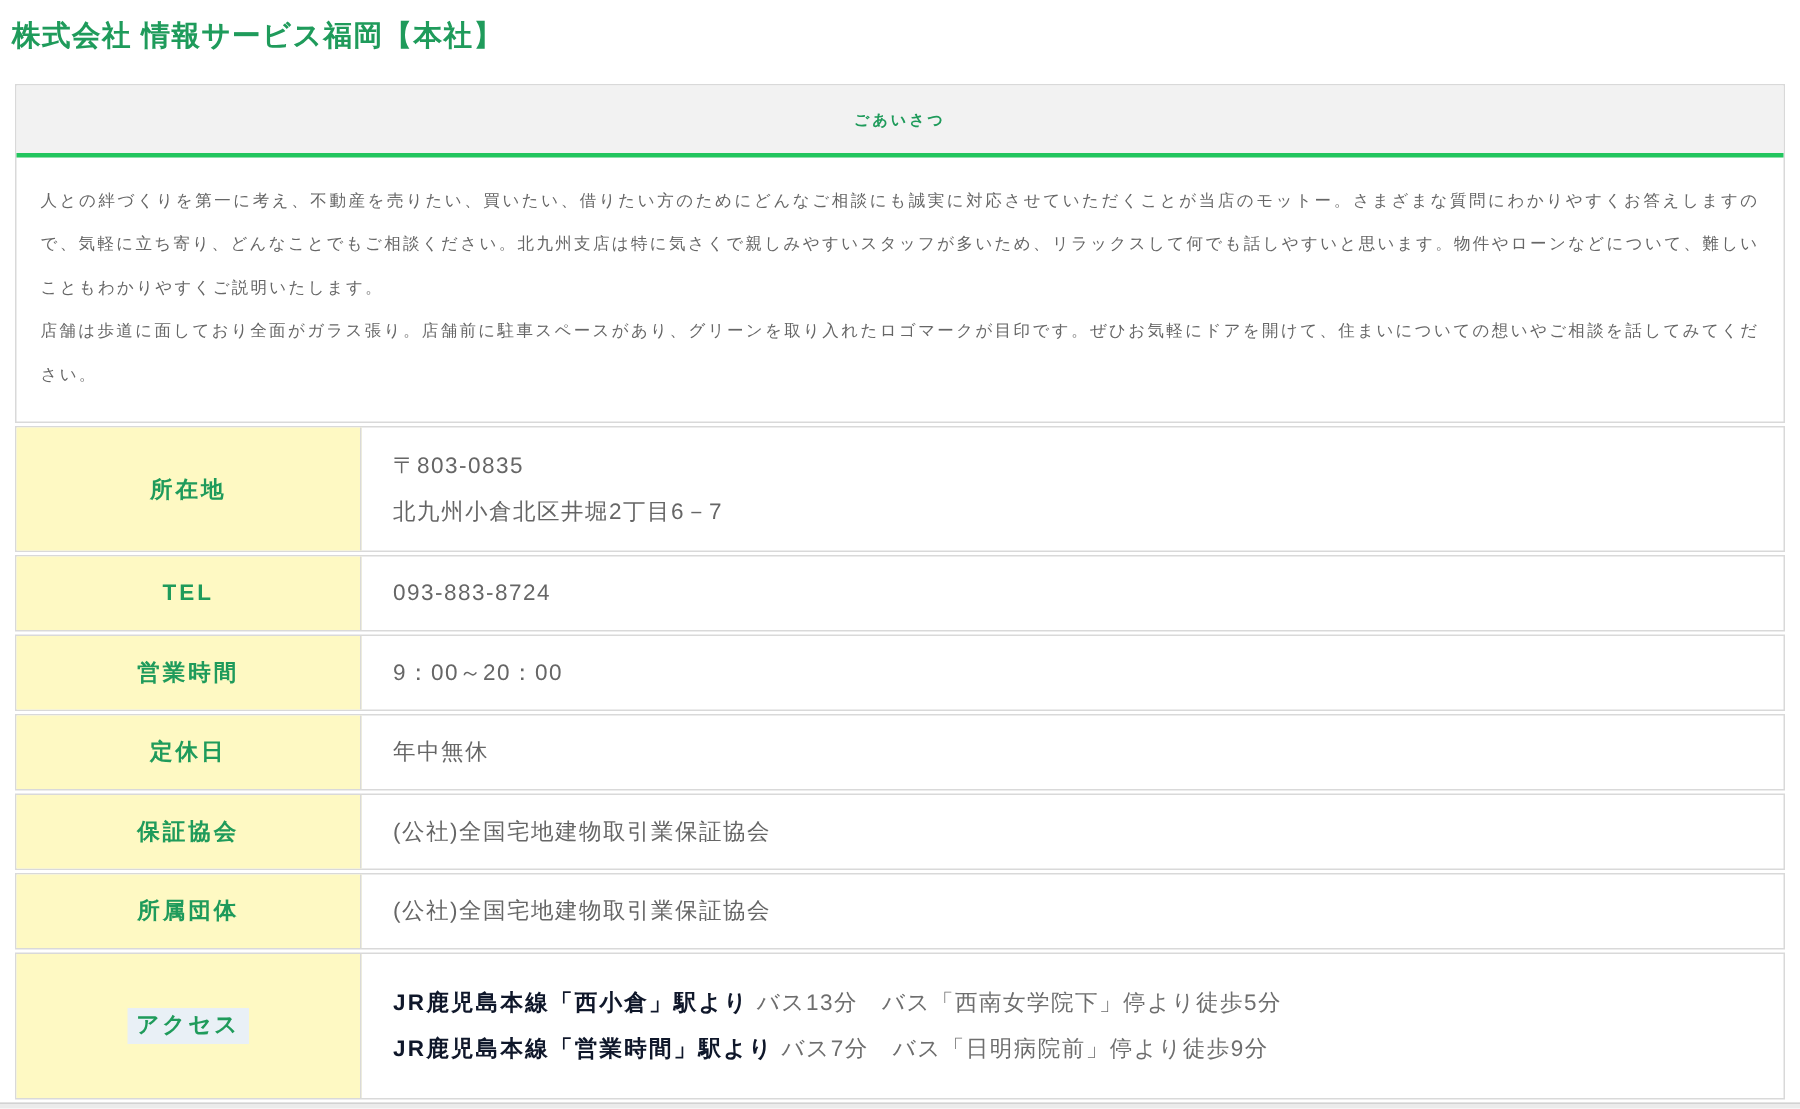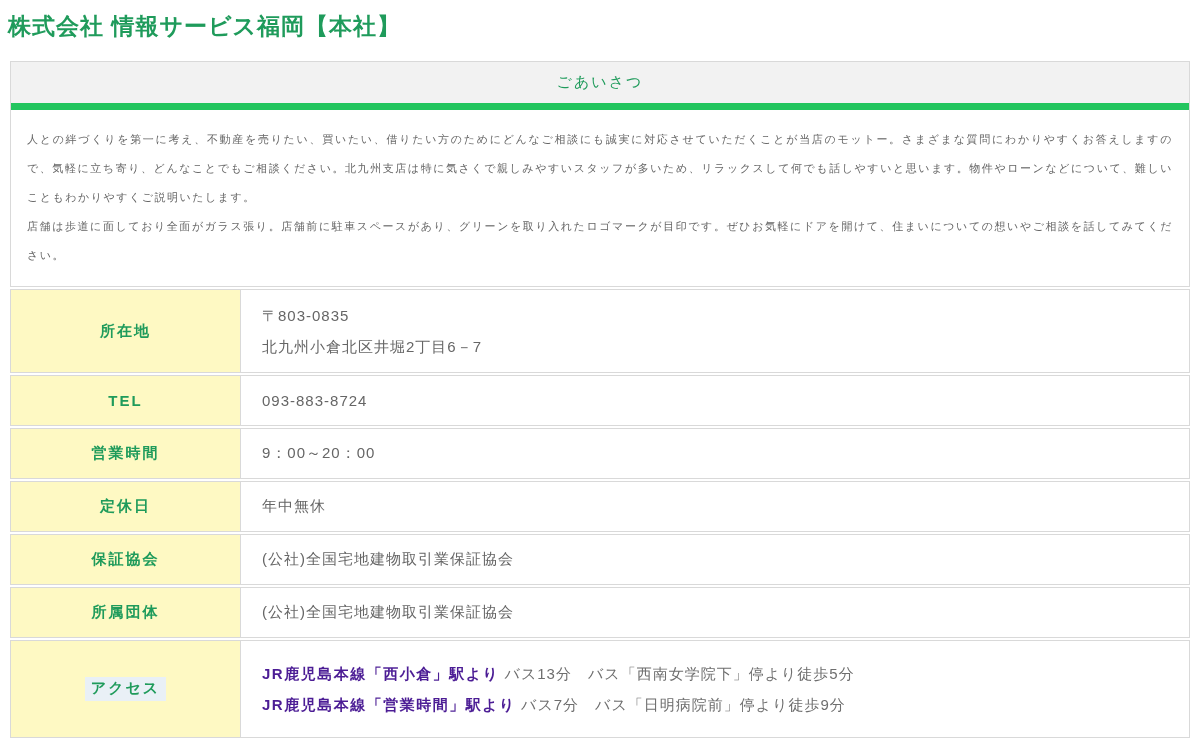--- a/index.html
+++ b/index.html
@@ -5,43 +5,43 @@
   * { box-sizing: border-box; margin: 0; padding: 0; }
   html, body {
     background: #ffffff;
     font-family: "Liberation Sans", "DejaVu Sans", sans-serif;
     width: 1200px;
   }
   .page { width: 1200px; height: 739px; overflow: hidden; position: relative; }
 
   .page-title {
     color: #1f9b5b;
-    font-size: 23px;
+    font-size: 19px;
     font-weight: bold;
     letter-spacing: 1px;
     padding: 11px 0 0 8px;
   }
 
   .content { margin: 19px 10px 0 10px; }
 
   
   .greeting-box {
     border: 1px solid #d9d9d9;
     background: #ffffff;
   }
   .greeting-header {
     background: #f2f2f2;
-    border-bottom: 7px solid #22c55e;
+    border-bottom: 3px solid #22c55e;
     height: 48px;
     display: flex;
     align-items: center;
     justify-content: center;
     color: #1f9b5b;
-    font-size: 15px;
-    font-weight: normal;
+    font-size: 10px;
+    font-weight: bold;
     letter-spacing: 2px;
   }
   .greeting-body {
     padding: 15px 16px 16px 16px;
     color: #666666;
     font-size: 11px;
     line-height: 29px;
     letter-spacing: 1.5px;
     text-align: justify;
   }
@@ -75,21 +75,21 @@
     color: #666666;
     font-size: 15px;
     letter-spacing: 1px;
   }
   .row-simple   { height: 51px; }
   .row-address  { height: 84px; }
   .row-access   { height: 98px; }
   .row-address .row-value { line-height: 31px; }
   .row-access  .row-value { line-height: 31px; font-size: 15px; }
 
-  .access-bold { font-weight: bold; color: #4c1d95; letter-spacing: 1.5px; }
+  .access-bold { font-weight: bold; color: #0f172a; letter-spacing: 1.5px; }
   .access-rest { color: #6e6e6e; }
 
   .label-highlight {
     background: #e9f0f6;
     padding: 2px 6px 3px 6px;
   }
 
   .next-section-strip {
     margin-top: 2px;
     width: 1200px;

